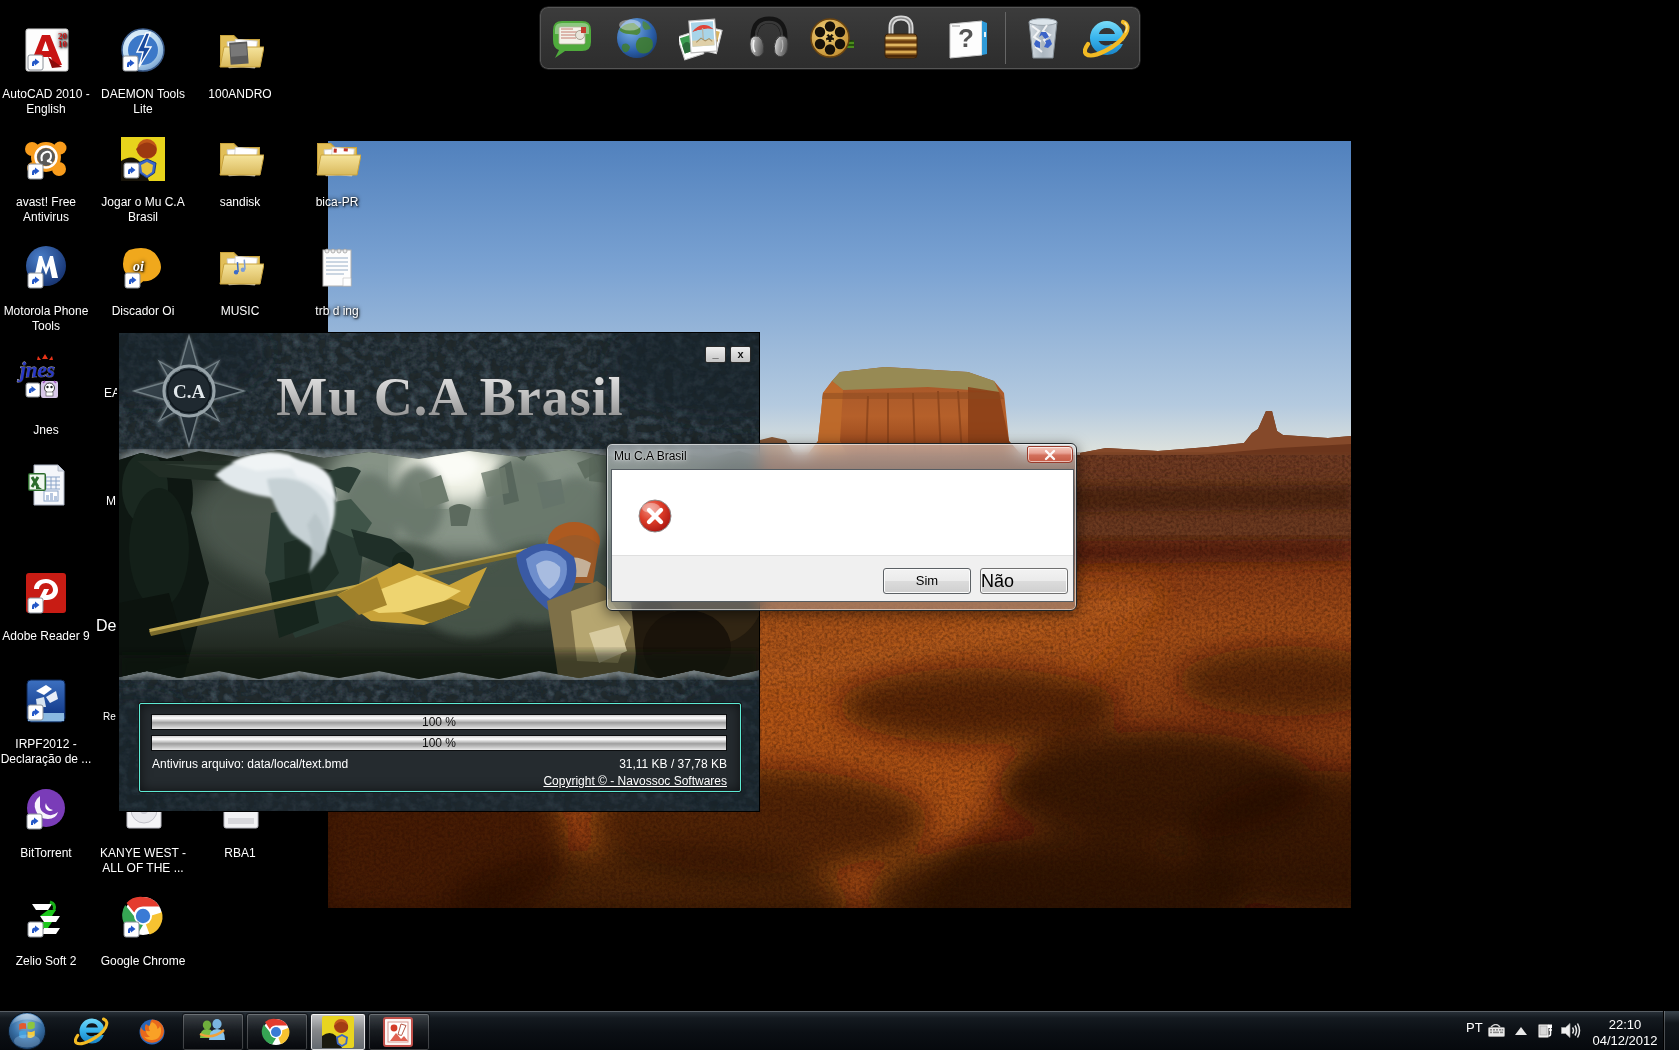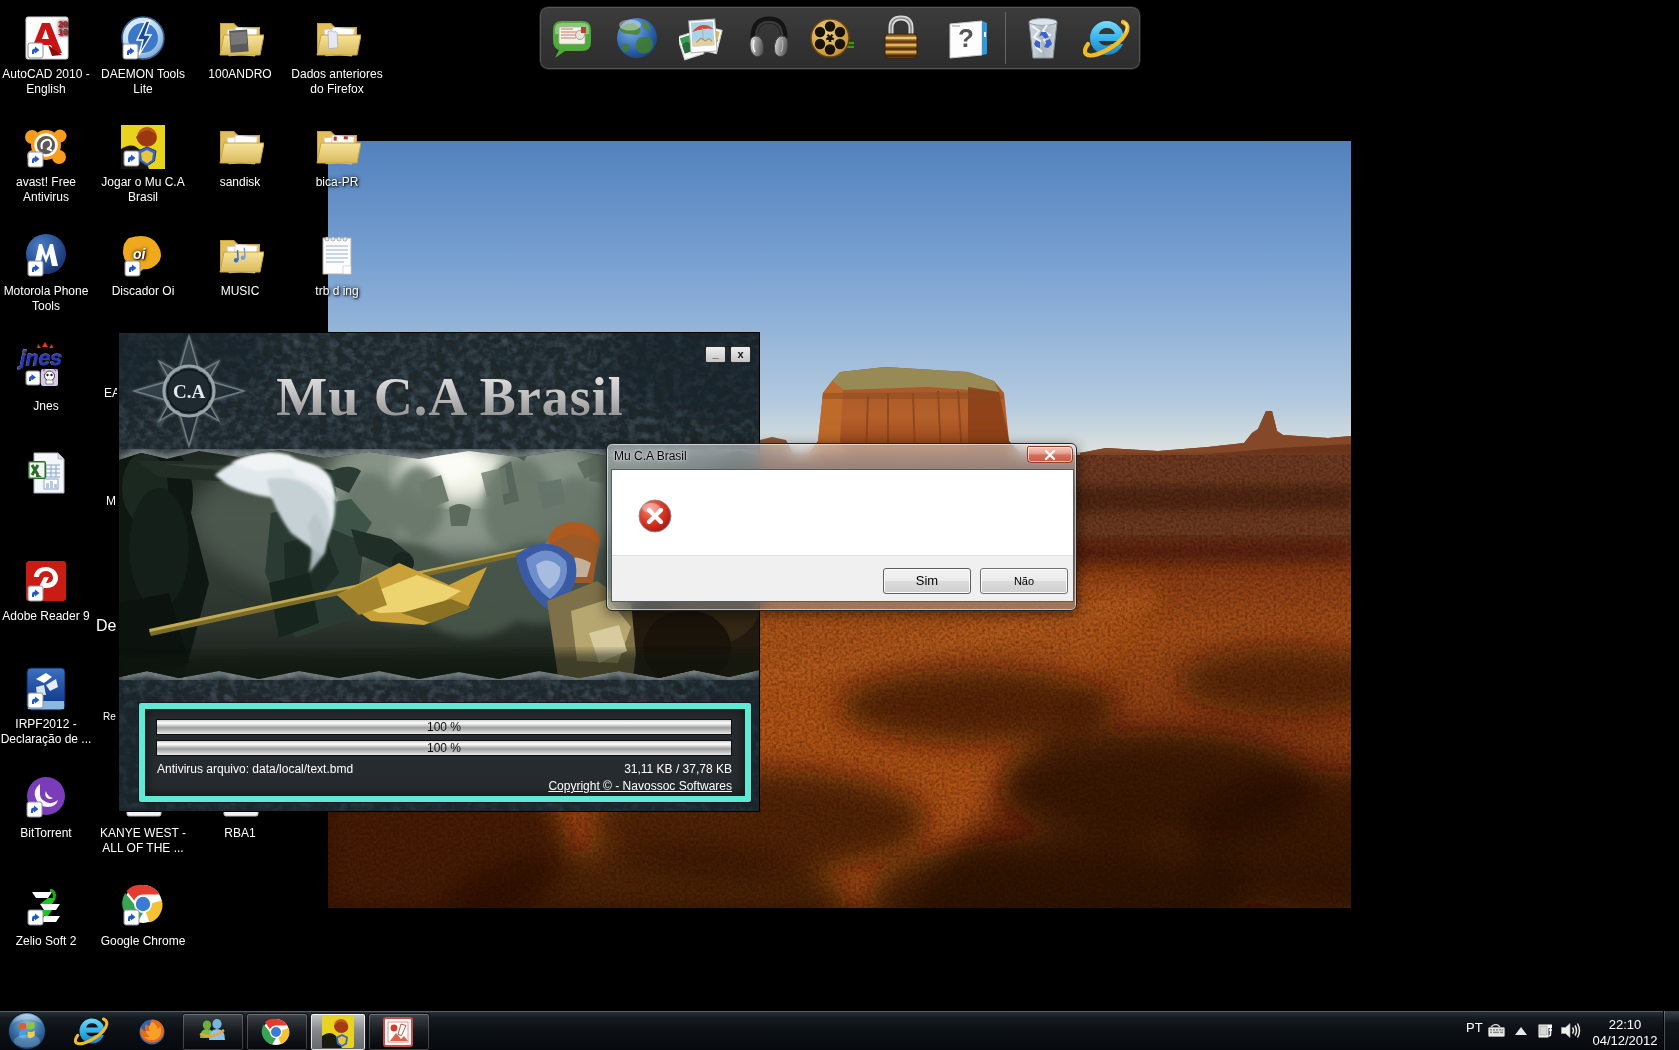--- a/index.html
+++ b/index.html
@@ -1,21 +1,21 @@
 <!DOCTYPE html>
 <html><head>
 <meta charset="utf-8">
 <style>
 html,body{margin:0;padding:0;background:#000;}
 body{width:1679px;height:1050px;overflow:hidden;font-family:"Liberation Sans",sans-serif;}
 #desk{position:relative;width:1679px;height:1050px;background:#000;}
 .abs{position:absolute;}
 
 .di{position:absolute;width:96px;color:#fff;font-size:12px;text-align:center;line-height:15px;text-shadow:1px 1px 2px #000,0 0 4px #000;}
-.di .ic{width:48px;height:48px;margin:0 auto;position:relative;}
+.di .ic{width:48px;height:48px;margin:12px auto;position:relative;font-family:Liberation Serif, serif;}
 .di .lb{margin-top:4px;}
 
 #dock{position:absolute;left:539px;top:6px;width:600px;height:62px;background:linear-gradient(#3c3c3c,#323232 60%,#2d2d2d);border:1px solid #1a1a1a;outline:1px solid #000;box-shadow:inset 0 0 0 1px #555;border-radius:9px;}
 .dk{position:absolute;top:7px;width:48px;height:48px;}
 
 #launcher{position:absolute;left:118px;top:333px;width:640px;height:478px;background:#2b373e;border-left:1px solid #000;box-shadow:0 0 0 1px #000;}
 
 #dlg{position:absolute;left:606px;top:443px;width:471px;height:172px;}
 
 #taskbar{position:absolute;left:0;top:1010px;width:1679px;height:40px;background:linear-gradient(#2a333b,#141a20 18%,#0b0f14 55%,#06090d);border-top:1px solid #000;box-sizing:border-box;}
@@ -322,31 +322,20 @@
           <use href="#folder"></use>
           <g transform="rotate(-4 24 28)">
             <rect x="14" y="15" width="18" height="22" fill="#5a5a5a"></rect>
             <rect x="15" y="17" width="16" height="12" fill="#787878"></rect>
           </g>
         </svg>
 </div>
       <div class="lb">100ANDRO</div>
     </div>
 
-<div class="di" style="left:289px;top:15px">
-      <div class="ic">
-  <svg width="48" height="48" viewBox="0 0 48 48">
-          <use href="#folder"></use>
-          <g transform="rotate(-6 22 26)">
-            <path d="M16 16 q4 -2 6 1 q3 -1 3 2 l-1 14 l-9 0 Z" fill="#e8e8f0" stroke="#aab" stroke-width="0.7"></path>
-          </g>
-        </svg>
-</div>
-      <div class="lb">Dados anteriores<br>do Firefox</div>
-    </div>
 
 <div class="di" style="left:-2px;top:123px">
       <div class="ic">
   <svg width="48" height="48" viewBox="0 0 48 48">
           <g fill="#f89c1c">
             <circle cx="24" cy="22" r="15"></circle>
             <circle cx="10" cy="14" r="7"></circle>
             <circle cx="38" cy="13" r="6.5"></circle>
             <circle cx="37" cy="34" r="7"></circle>
             <circle cx="11" cy="33" r="6"></circle>
@@ -769,21 +758,21 @@
     <circle cx="0" cy="0" r="21.5" fill="none" stroke="#0e161c" stroke-width="1.5"></circle>
     <text x="0" y="7" text-anchor="middle" font-family="Liberation Serif,serif" font-size="19" font-weight="bold" fill="#e2e8ec">C.A</text>
   </g>
 
   <text x="331" y="82" text-anchor="middle" font-family="Liberation Serif,serif" font-size="54" font-weight="bold" fill="url(#ttl)" stroke="#272f33" stroke-width="1.6" paint-order="stroke" style="letter-spacing:1px">Mu C.A Brasil</text>
 </svg>
 
 <div style="position:absolute;left:586px;top:13px;width:21px;height:17px;background:linear-gradient(#efefef,#c4c4c4);border:1px solid #2a2a2a;border-radius:2px;box-sizing:border-box;color:#111;font-size:11px;font-weight:bold;text-align:center;line-height:13px">_</div>
 <div style="position:absolute;left:611px;top:13px;width:21px;height:17px;background:linear-gradient(#efefef,#c4c4c4);border:1px solid #2a2a2a;border-radius:2px;box-sizing:border-box;color:#111;font-size:11px;font-weight:bold;text-align:center;line-height:14px">x</div>
 
-<div style="position:absolute;left:20px;top:370px;width:600px;height:87px;background:#252b2f;border:6px solid #5eead4;border-radius:2px;box-shadow:0 0 0 1px #14181a, inset 0 0 12px rgba(0,0,0,0.6)">
+<div style="position:absolute;left:20px;top:370px;width:600px;height:87px;background:#252b2f;border:1px solid #5eead4;border-radius:2px;box-shadow:0 0 0 1px #14181a, inset 0 0 12px rgba(0,0,0,0.6)">
   <div style="position:absolute;left:11px;top:10px;width:574px;height:14px;border:1px solid #0c0e10;background:linear-gradient(#cfcfcf,#ffffff 22%,#9f9f9f 55%,#c6c6c6 80%,#e9e9e9);text-align:center;font-size:12px;color:#111;line-height:15px">100 %</div>
   <div style="position:absolute;left:11px;top:31px;width:574px;height:14px;border:1px solid #0c0e10;background:linear-gradient(#cfcfcf,#ffffff 22%,#9f9f9f 55%,#c6c6c6 80%,#e9e9e9);text-align:center;font-size:12px;color:#111;line-height:15px">100 %</div>
   <div style="position:absolute;left:12px;top:53px;color:#fff;font-size:12px">Antivirus arquivo: data/local/text.bmd</div>
   <div style="position:absolute;right:13px;top:53px;color:#fff;font-size:12px">31,11 KB / 37,78 KB</div>
   <div style="position:absolute;right:13px;top:70px;color:#fff;font-size:12px;text-decoration:underline">Copyright © - Navossoc Softwares</div>
 </div>
 </div>
 
 <div id="dlg" style="width:471px;height:168px;border-radius:6px;border:1px solid #1e2528;background:linear-gradient(rgba(235,240,244,0.5),rgba(190,200,208,0.42) 30%,rgba(175,185,195,0.38));backdrop-filter:blur(8px) saturate(1.02);box-shadow:0 3px 14px rgba(0,0,0,0.55), inset 0 0 0 1px rgba(255,255,255,0.55);box-sizing:border-box">
   <div style="position:absolute;left:7px;top:5px;font-size:12px;color:#000;text-shadow:0 0 6px rgba(255,255,255,0.9),0 0 2px rgba(255,255,255,0.9)">Mu C.A Brasil</div>
@@ -804,21 +793,21 @@
           <stop offset="0.45" stop-color="#dc3c28"></stop>
           <stop offset="1" stop-color="#9c0a0a"></stop>
         </radialGradient>
       </defs>
       <circle cx="17" cy="17" r="16" fill="url(#errg)" stroke="#8c8c8c" stroke-width="1"></circle>
       <path d="M11 11 L23 23 M23 11 L11 23" stroke="#fff" stroke-width="4.4" stroke-linecap="round"></path>
       <ellipse cx="13" cy="9" rx="9" ry="5" fill="rgba(255,255,255,0.35)"></ellipse>
     </svg>
 
     <div style="position:absolute;left:271px;top:98px;width:88px;height:26px;border:1px solid #5c6165;border-radius:3px;background:linear-gradient(#f2f2f2,#ebebeb 48%,#dbdbdb 52%,#cfcfcf);box-shadow:inset 0 0 0 1px #fcfcfc;box-sizing:border-box;text-align:center;font-size:13px;color:#000;line-height:24px">Sim</div>
-    <div style="position:absolute;left:368px;top:98px;width:88px;height:26px;border:1px solid #707070;border-radius:3px;background:linear-gradient(#f2f2f2,#ebebeb 48%,#dbdbdb 52%,#cfcfcf);box-shadow:inset 0 0 0 1px #fcfcfc;box-sizing:border-box;text-align:center;font-size:11px;color:#000;line-height:24px">Não</div>
+    <div style="position:absolute;left:368px;top:98px;width:88px;height:26px;border:1px solid #707070;border-radius:3px;background:linear-gradient(#f2f2f2,#ebebeb 48%,#dbdbdb 52%,#cfcfcf);box-shadow:inset 0 0 0 1px #fcfcfc;box-sizing:border-box;text-align:left;font-size:18px;color:#000;line-height:24px">Não</div>
   </div>
 </div>
 
 <div id="taskbar">
 
   <svg style="position:absolute;left:6px;top:0px" width="42" height="40" viewBox="0 0 42 40">
     <defs>
       <radialGradient id="orb" cx="0.5" cy="0.3" r="0.85">
         <stop offset="0" stop-color="#8ab8dc"></stop>
         <stop offset="0.45" stop-color="#3a72a8"></stop>

